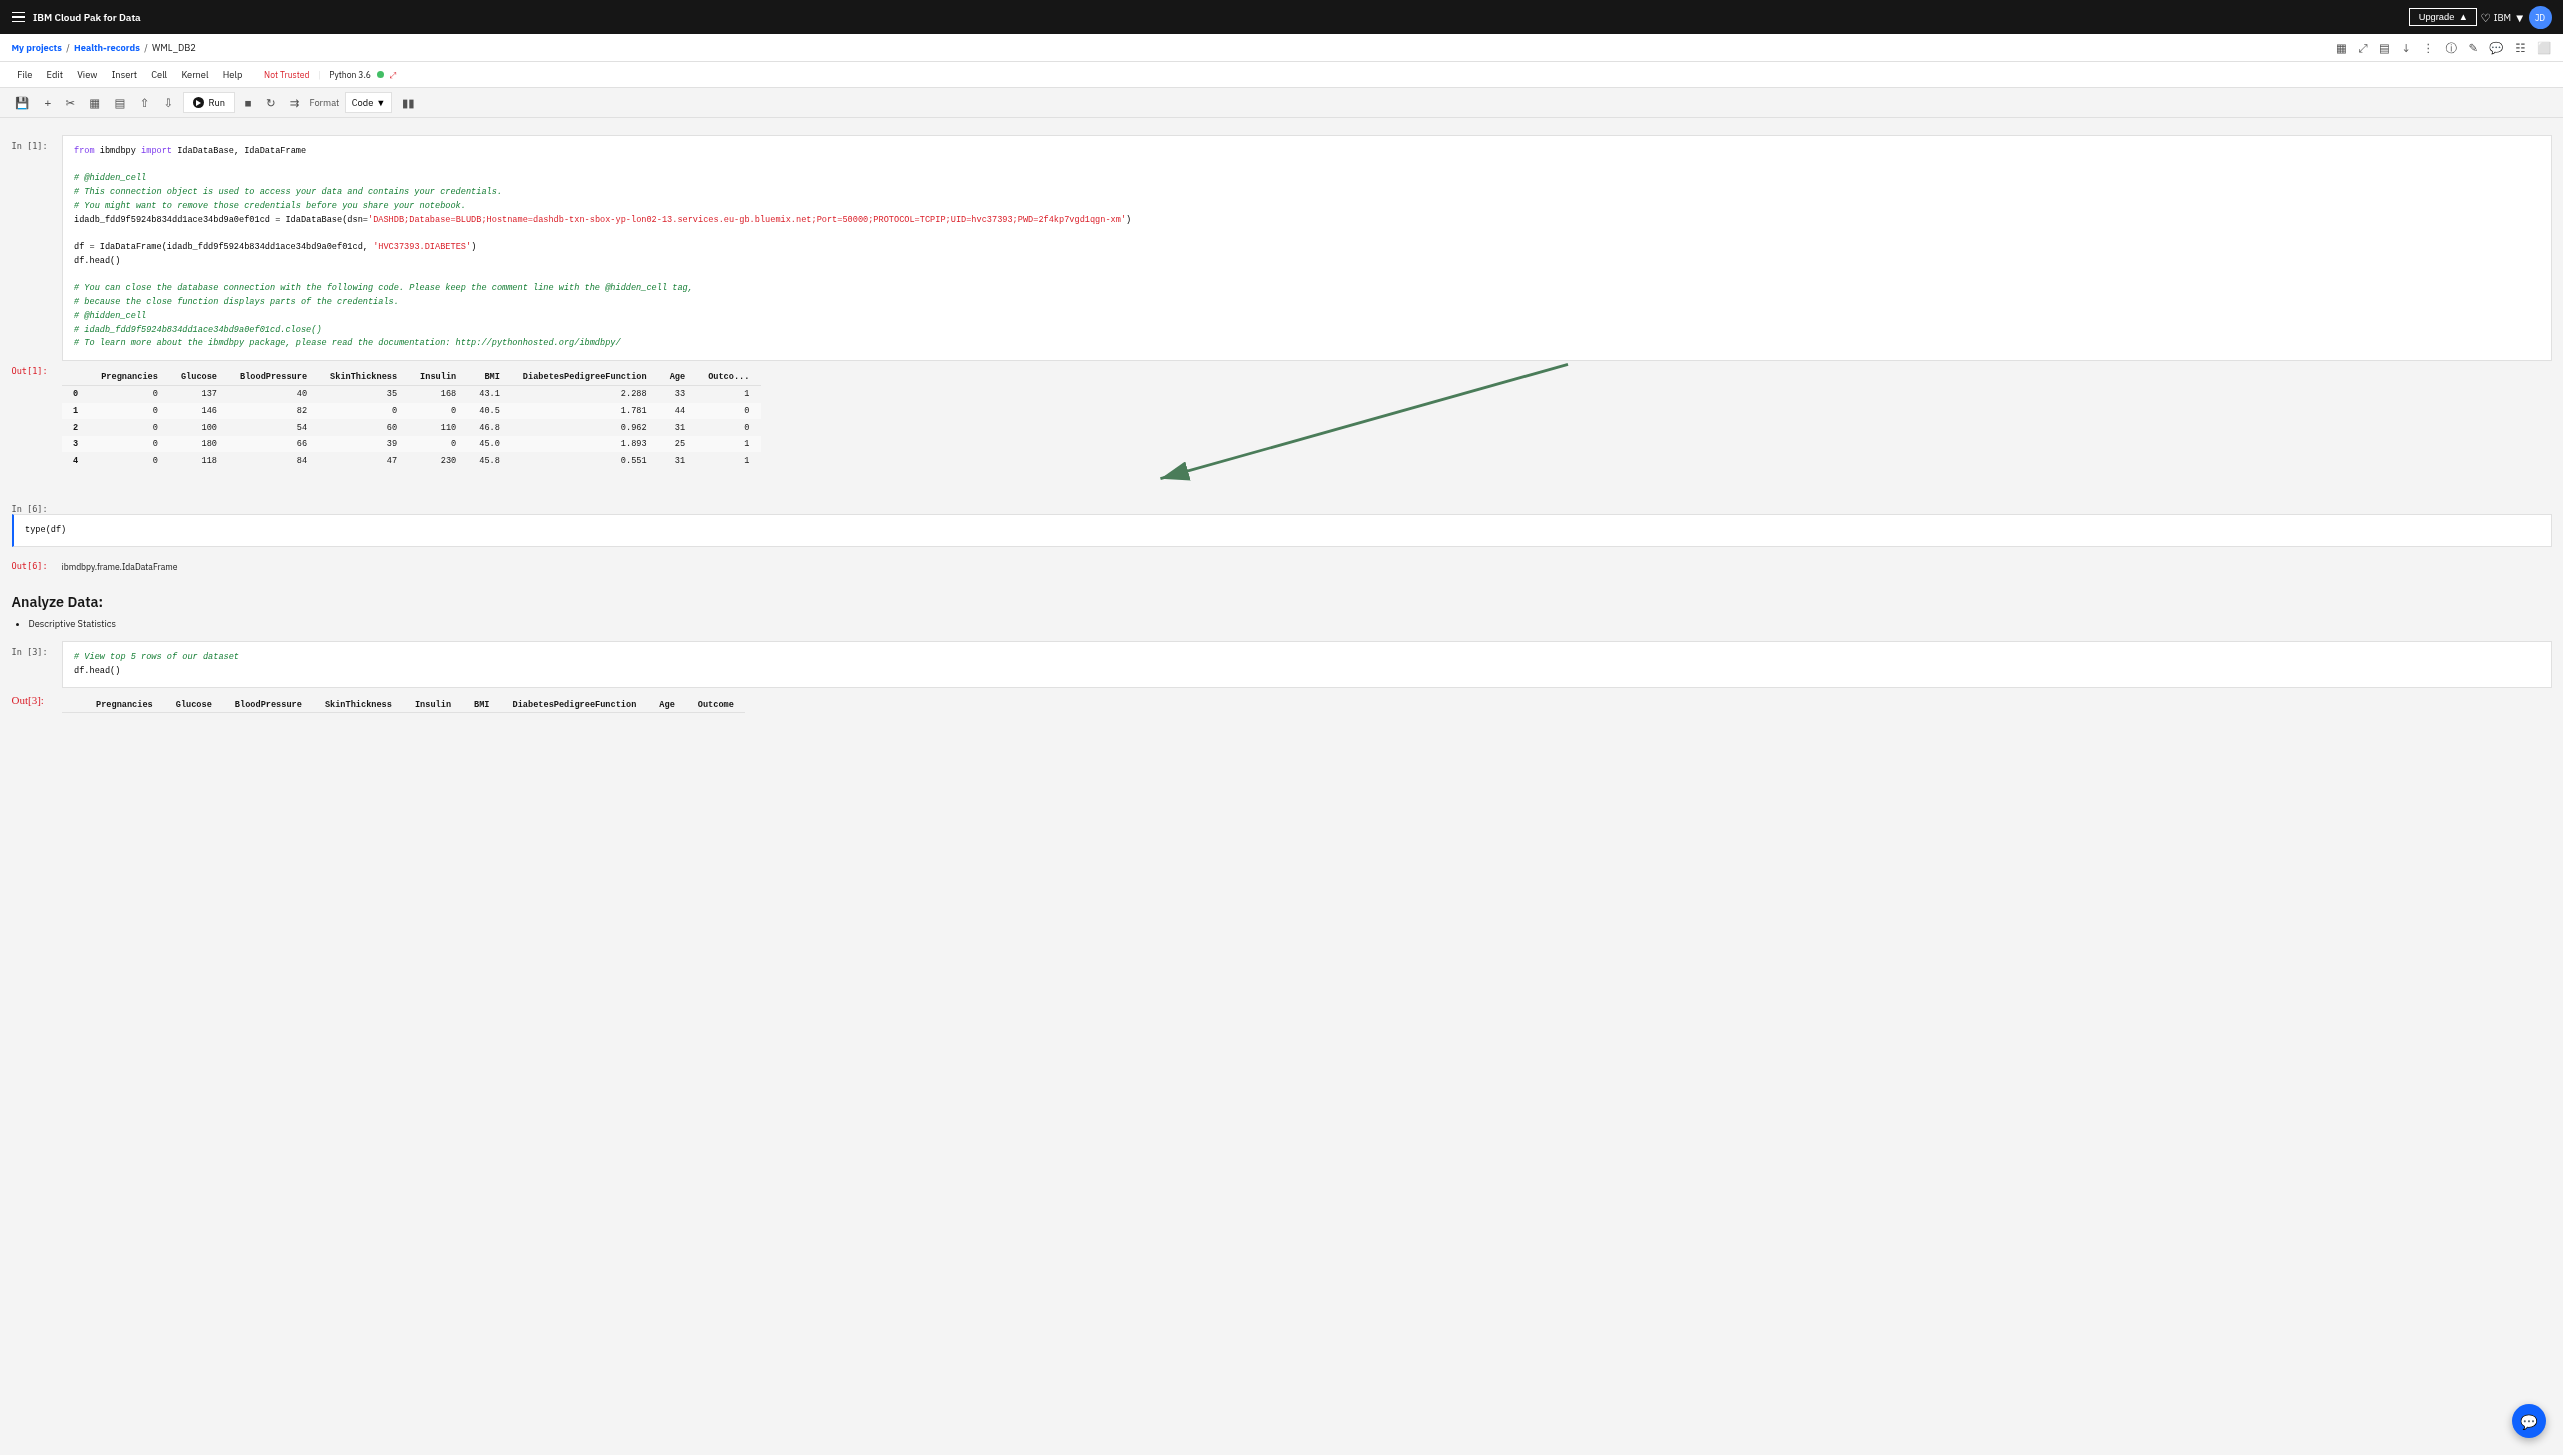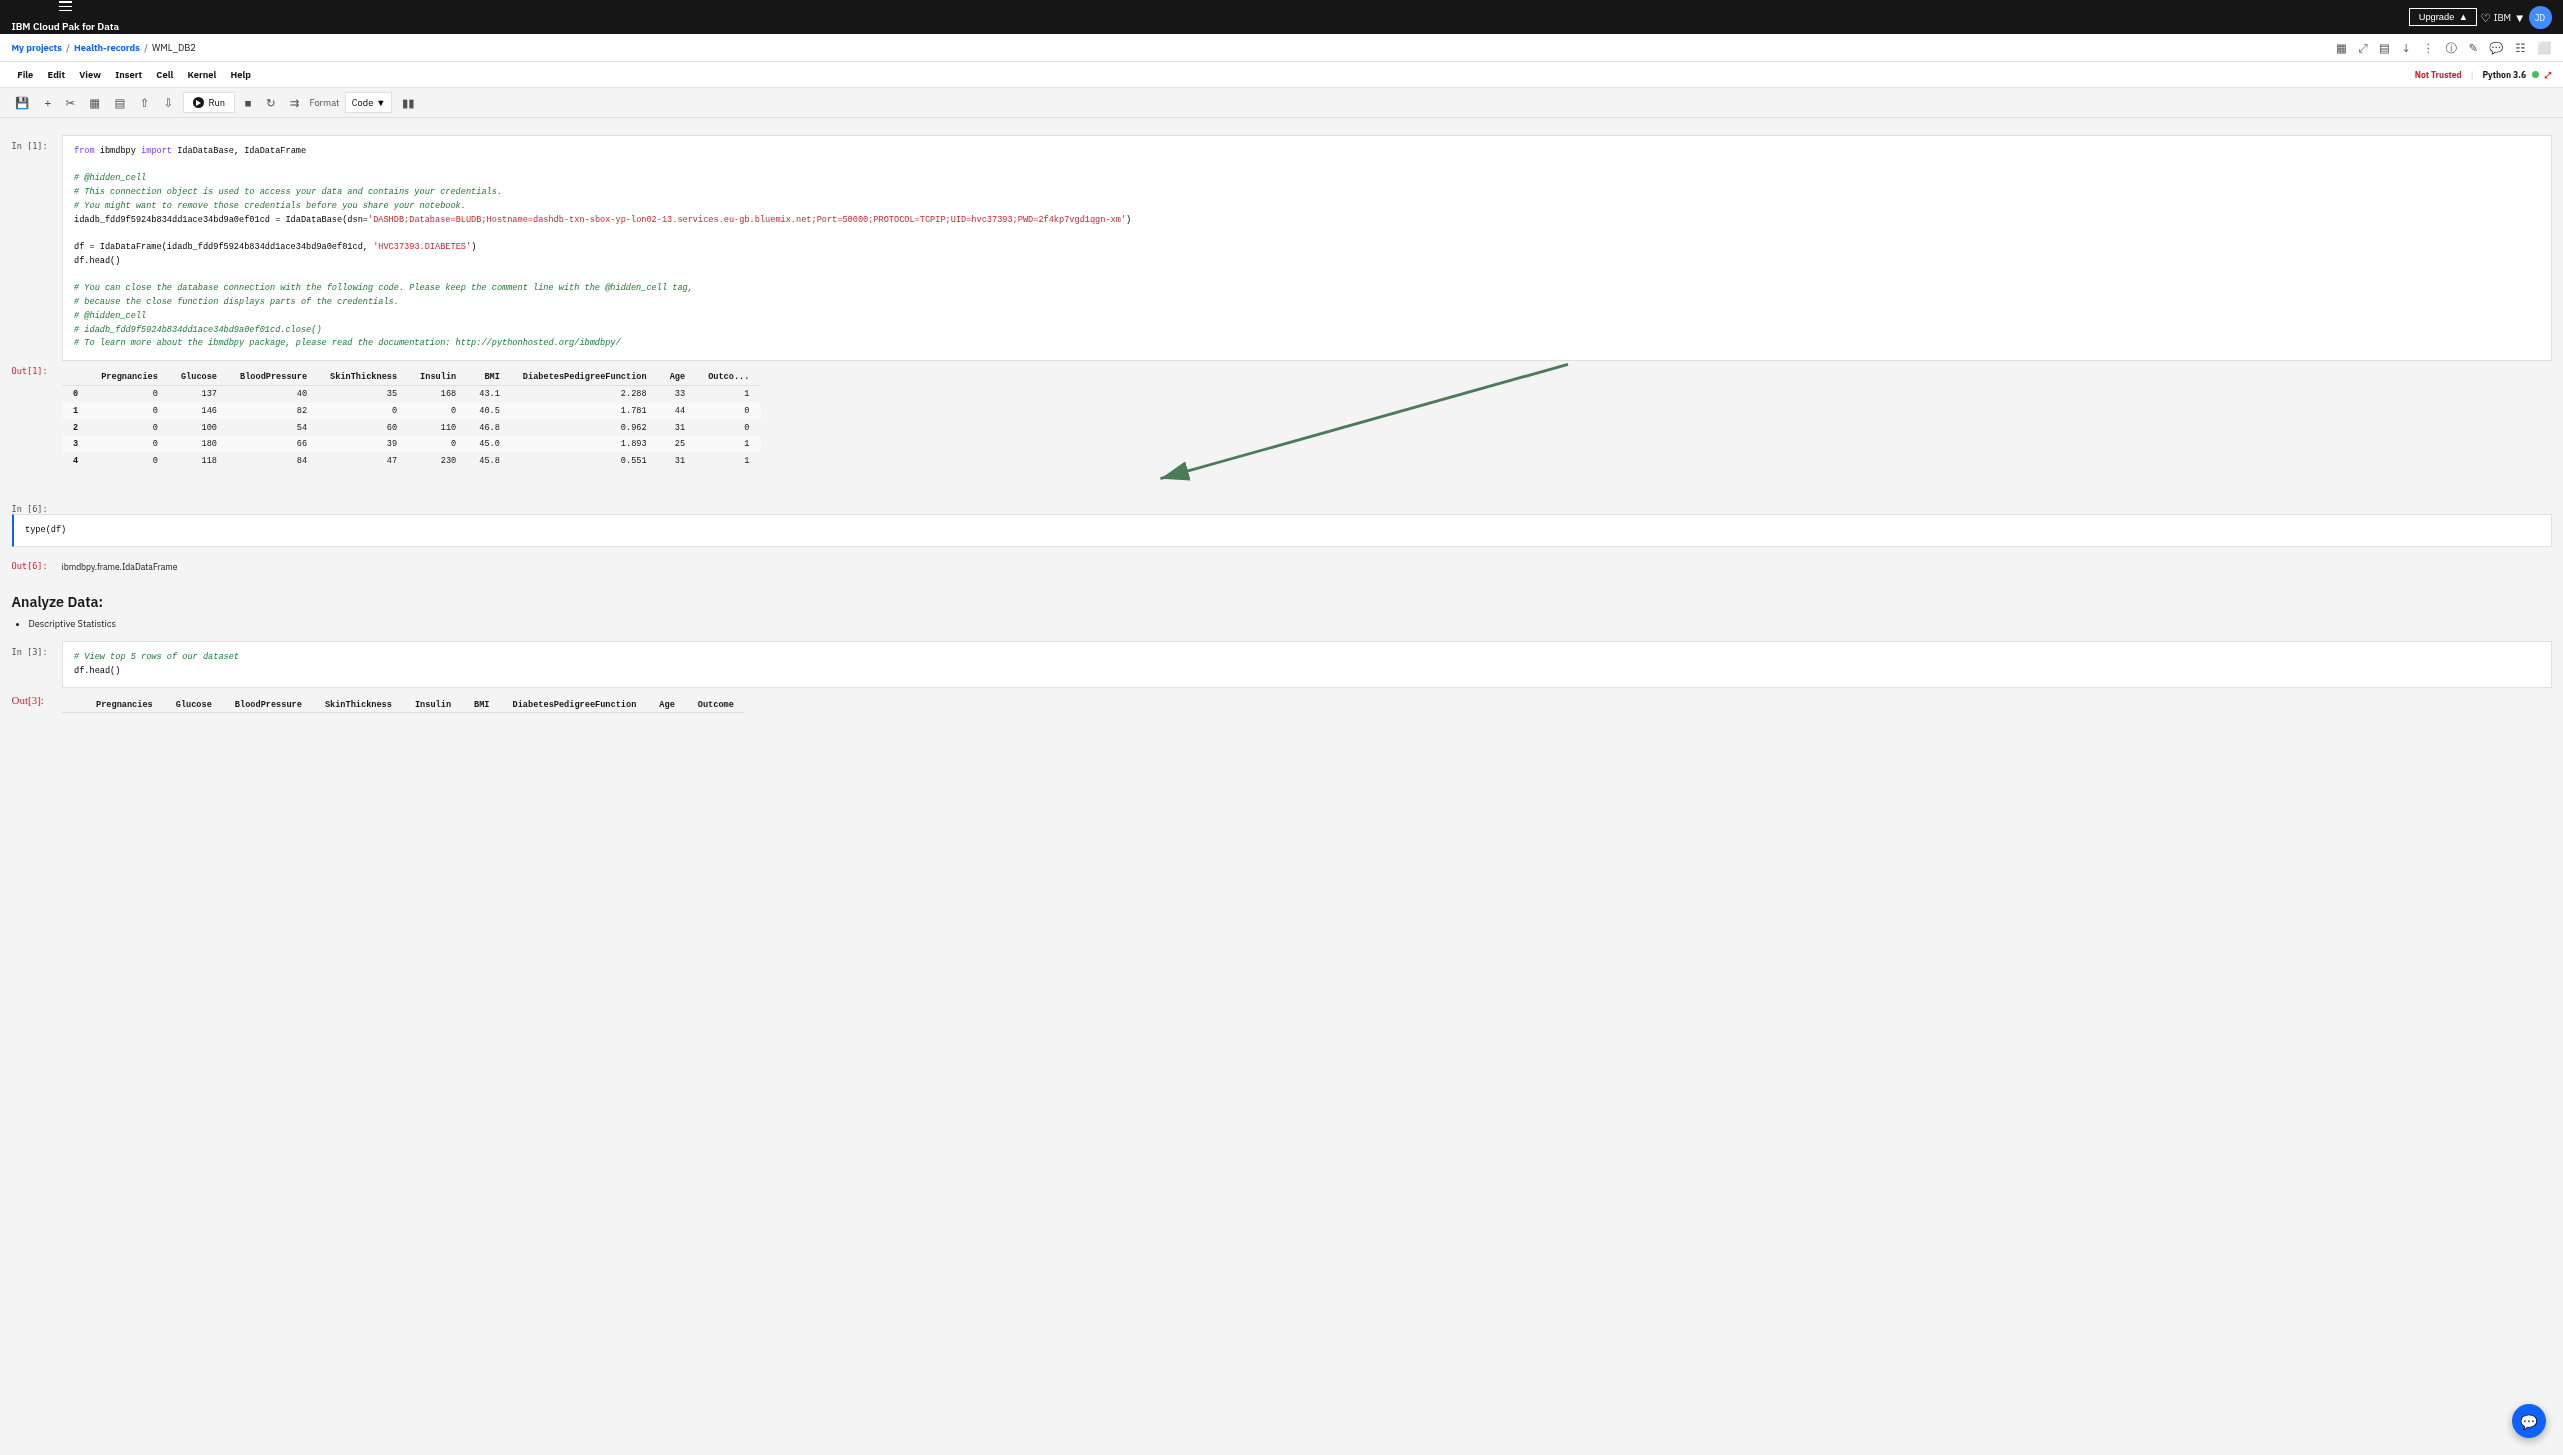--- a/index.html
+++ b/index.html
@@ -8,21 +8,21 @@
     
     .top-nav {
       background: #161616;
       color: #fff;
       height: 34px;
       display: flex;
       align-items: center;
       padding: 0 11.5px;
       justify-content: space-between;
     }
-    .top-nav-left { display: flex; align-items: center; gap: 8.6px; flex-direction: column; }
+    .top-nav-left { display: flex; align-items: center; gap: 8.6px; }
     .hamburger { display: flex; flex-direction: column; gap: 2.9px; cursor: pointer; }
     .hamburger span { width: 13px; height: 1.4px; background: #fff; display: block; }
     .app-title { color: #fff; font-size: 10px; font-weight: 400; }
     .app-title strong { font-weight: 600; }
     .top-nav-right { display: flex; align-items: center; gap: 3px; margin-left: 32px; }
     .upgrade-btn {
       border: 0.7px solid #fff;
       color: #fff;
       background: transparent;
       padding: 2.9px 8.6px;
@@ -51,24 +51,23 @@
     .breadcrumb-current { color: #161616; }
     .breadcrumb-right { display: flex; align-items: center; gap: 11.5px; }
     .bc-icon { color: #525252; font-size: 11.5px; cursor: pointer; }
 
     
     .menu-bar {
       background: #fff;
       padding: 2.9px 11.5px;
       display: flex;
       align-items: center;
-      gap: 3px;
+      gap: 16px;
       border-bottom: 0.7px solid #e0e0e0;
-      justify-content: space-between;
-      font-weight: bold;
+      justify-content: flex-start;
     }
     .menu-items { display: flex; align-items: center; gap: 2.9px; }
     .menu-item { padding: 2.9px 5.7px; font-size: 9.3px; cursor: pointer; color: #161616; }
     .trust-info { display: flex; align-items: center; gap: 5.7px; font-size: 8.6px; color: #da1e28; }
     .trust-python { color: #161616; font-size: 8.6px; }
     .trust-dot { width: 7.2px; height: 7.2px; border-radius: 50%; background: #42be65; display: inline-block; }
 
     
     .toolbar {
       background: #f4f4f4;

